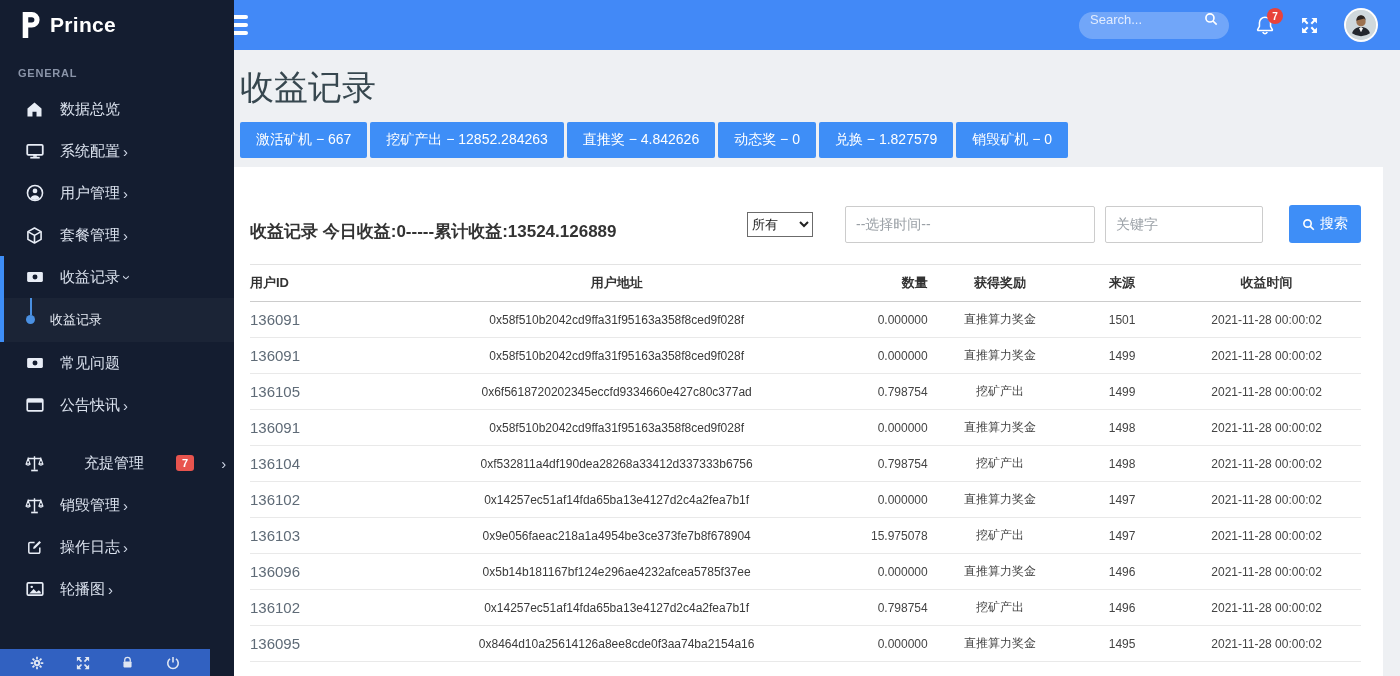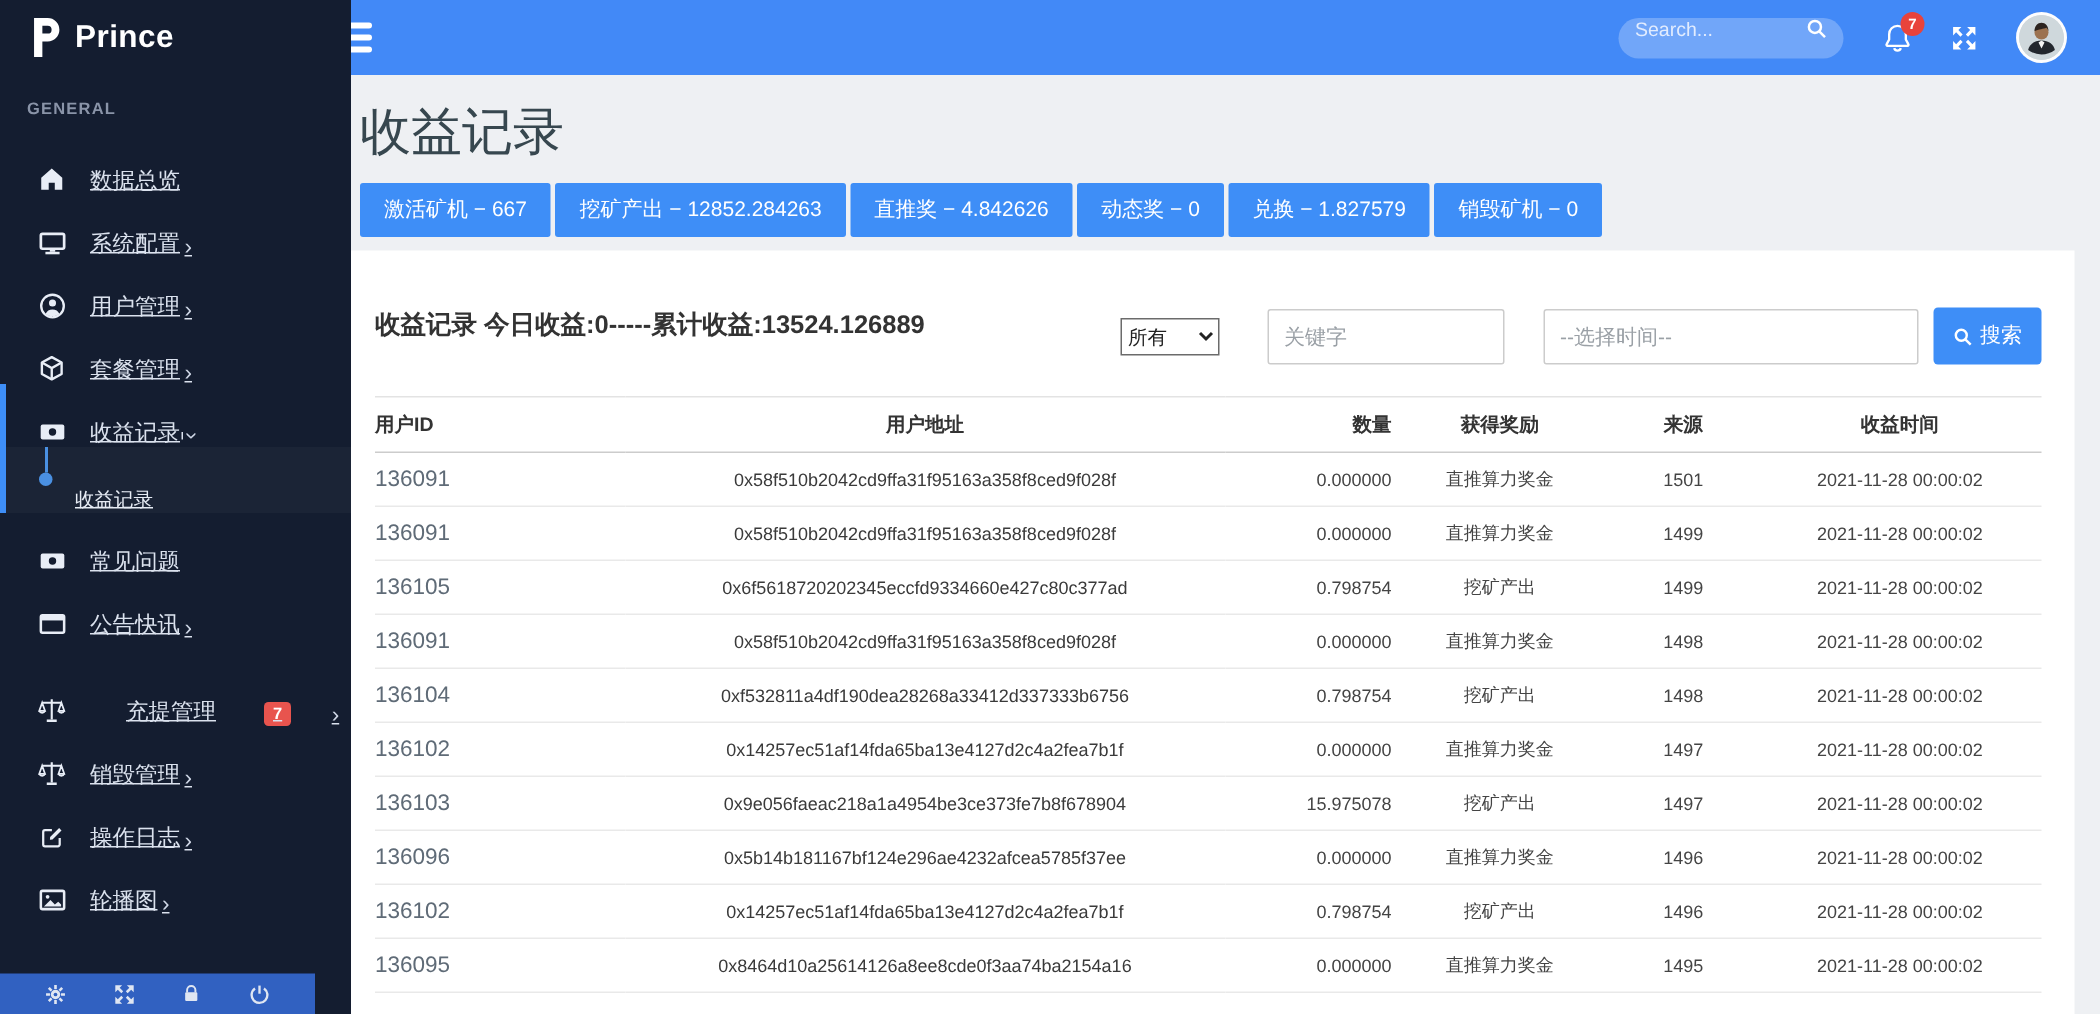--- a/index.html
+++ b/index.html
@@ -9,21 +9,21 @@
   *{box-sizing:border-box; margin:0; padding:0;}
   html,body{width:1400px; height:676px; overflow:hidden;}
   body{font-family:"Liberation Sans","DejaVu Sans",sans-serif; background:var(--c-page_bg); position:relative;}
 
   
   .sidebar{position:absolute; left:0; top:0; width:234px; height:676px; background:var(--c-sidebar); z-index:3;}
   .logo{height:50px; display:flex; align-items:center; padding-left:20px; gap:9px;}
   .logo-text{color:#fff; font-size:21px; font-weight:bold; letter-spacing:.3px;}
   .section-label{color:#8a94a8; font-size:11px; font-weight:bold; letter-spacing:.8px; padding:17px 0 9px 18px;}
   .menu{display:flex; flex-direction:column;}
-  .menu-item{height:42px; display:flex; align-items:flex-end; padding-left:24px; color:#dbe2ee; font-size:15px; cursor:pointer; position:relative;text-decoration:underline;}
+  .menu-item{height:42px; display:flex; align-items:center; padding-left:24px; color:#dbe2ee; font-size:15px; cursor:pointer; position:relative;}
   .menu-item .mi-icon{width:21px; height:21px; margin-right:15px; display:flex; align-items:center; justify-content:center; color:#e8edf6;}
   .menu-item .arrow{margin-left:3px; font-size:15px; color:#cfd7e6; line-height:1;}
   .menu-item .arrow.down{display:inline-block; transform:rotate(90deg); margin-left:5px;}
   .menu-item .mi-badge{background:var(--c-badge); color:#fff; font-size:11px; font-weight:bold; padding:2px 6px; border-radius:3px; margin-left:8px;}
   .menu-item.active-edge{border-left:4px solid var(--c-accent); padding-left:20px;}
   .menu-item.gap-top{margin-top:16px;gap:24px;}
   .sub-item{height:44px; background:var(--c-sidebar_sub); font-size:13px; padding-left:50px; color:#e6ebf4;}
   .sub-item.active-edge{padding-left:46px;}
   .sub-dot{position:absolute; left:22px; top:17px; width:9px; height:9px; border-radius:50%; background:#4a90e2;}
   .sub-line{position:absolute; left:25.5px; top:0; width:2px; height:17px; background:#4a90e2;}
@@ -43,21 +43,21 @@
   .bell-badge{position:absolute; top:-7px; right:-8px; background:#e8433b; color:#fff; width:16px; height:16px; border-radius:50%; font-size:10px; font-weight:bold; display:flex; align-items:center; justify-content:center;}
   .fs-icon{color:#fff; display:flex; cursor:pointer;}
   .avatar{width:34px; height:34px; border-radius:50%; overflow:hidden; border:2px solid rgba(255,255,255,.95); cursor:pointer; background:#cfd8dc; display:flex;}
 
   
   .content{position:absolute; left:210px; top:50px; width:1190px; height:626px; background:var(--c-page_bg); overflow:hidden;}
   .page-title{margin:15px 0 0 30px; font-size:34px; font-weight:400; color:#37474f;}
   .stats{margin:11px 0 0 30px; display:flex; gap:3px;}
   .stat-btn{background:var(--c-accent); color:#fff; border:none; font-size:14px; font-family:inherit; padding:9px 16px; border-radius:2px; cursor:pointer; white-space:nowrap;}
   .card{margin:9px 17px 0 18px; height:600px; background:#fff;}
-  .filter-row{display:flex; align-items:flex-start; padding:38px 22px 0 22px;gap:12px;}
+  .filter-row{display:flex; align-items:flex-end; padding:38px 22px 0 22px;gap:12px;}
   .summary{font-size:17px; font-weight:600; color:#333;}
   .filter-right{margin-left:auto; display:flex; align-items:center;}
   .type-select{width:66px; height:25px; font-size:13px; font-family:inherit; color:#222; border:1px solid #6b6b6b; background:#fff; margin-right:32px;}
   .f-input{height:37px; border:1px solid #ccc; border-radius:2px; padding:0 10px; font-size:14px; font-family:inherit; color:#333; outline:none;}
   .f-input::placeholder{color:#9aa0a6;}
   .date-input{width:250px; margin-right:10px;}
   .keyword-input{width:158px; margin-right:26px;}
   .search-btn{height:38px; padding:0 13px; background:var(--c-accent); color:#fff; border:none; border-radius:3px; font-size:14px; font-family:inherit; display:flex; align-items:center; gap:5px; cursor:pointer;}
   .search-btn .sb-icon{display:flex; color:#fff;}
 
@@ -291,22 +291,22 @@
       <button class="stat-btn">动态奖 − 0</button>
       <button class="stat-btn">兑换 − 1.827579</button>
       <button class="stat-btn">销毁矿机 − 0</button>
     </div>
 
   <div class="card">
     <div class="filter-row">
       <div class="summary">收益记录 今日收益:0-----累计收益:13524.126889</div>
       <div class="filter-right">
         <select class="type-select" id="type-select"><option>所有</option></select>
+        <input type="text" class="f-input date-input" placeholder="--选择时间--" style="">
         <input type="text" class="f-input keyword-input" placeholder="关键字" style="">
-        <input type="text" class="f-input date-input" placeholder="--选择时间--" style="">
         <button class="search-btn">
           <span class="sb-icon">
             <svg viewBox="0 0 16 16" width="13" height="13">
                 <circle cx="6.8" cy="6.8" r="4.5" fill="none" stroke="currentColor" stroke-width="2"></circle>
                 <path d="M10.3 10.3 14.5 14.5" stroke="currentColor" stroke-width="2"></path>
               </svg>
           </span>
           <span>搜索</span>
         </button>
       </div>

